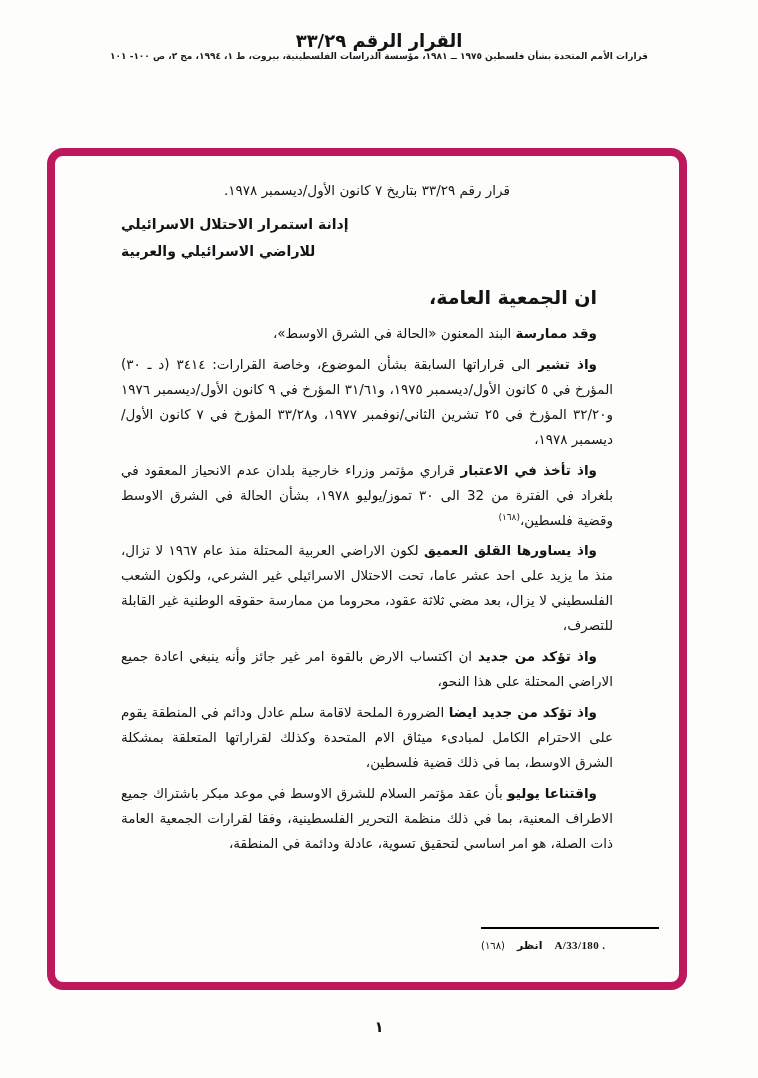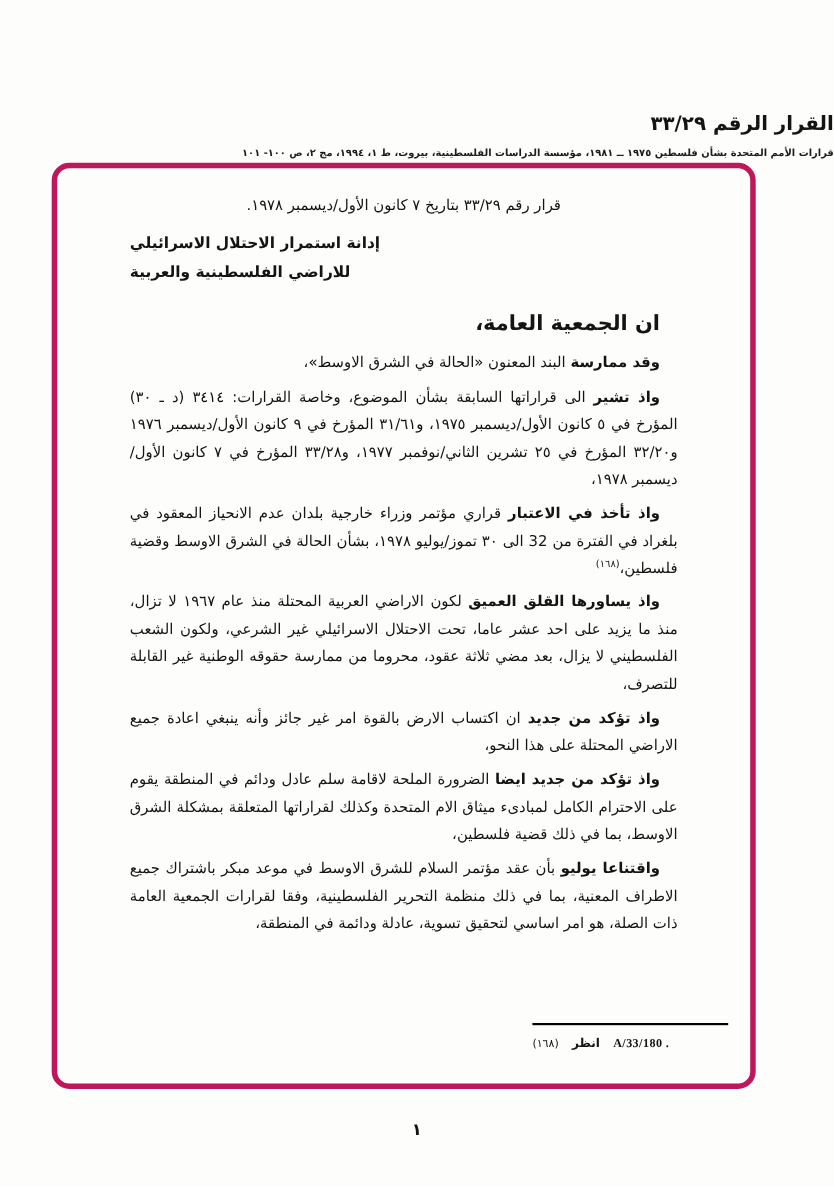--- a/index.html
+++ b/index.html
@@ -9,38 +9,37 @@
     color: #141414;
     font-family: "DejaVu Sans", sans-serif;
   }
   .page {
     position: relative;
     width: 758px;
     height: 1078px;
     direction: rtl;
     background: #fdfdfc;
   }
-  .header { text-align: right; padding-top: 102px; }
+  .header { text-align: center; padding-top: 30px; }
   .header-title {
     font-size: 18px;
     font-weight: bold;
   }
   .header-source {
-    margin-top: 12px;
     font-size: 9px;
     font-weight: bold;
     color: #1c1c1c;
   }
   .doc-box {
     position: absolute;
     top: 148px;
     left: 47px;
     width: 640px;
     height: 842px;
-    border: 5px solid #be185d;
+    border: 8px solid #be185d;
     border-radius: 16px;
     padding: 26px 66px 100px 66px;
     overflow: hidden;
     background: #fdfdfc;
   }
   .intro-line {
     text-align: center;
     font-size: 13.5px;
     margin-bottom: 13px;
     white-space: nowrap;
@@ -116,21 +115,21 @@
     <div class="header-title">القرار الرقم ٣٣/٢٩</div>
     <div class="header-source">قرارات الأمم المتحدة بشأن فلسطين ١٩٧٥ ــ ١٩٨١، مؤسسة الدراسات الفلسطينية، بيروت، ط ١، ١٩٩٤، مج ٢، ص ١٠٠- ١٠١</div>
   </div>
 
   <div class="doc-box">
 
     <div class="intro-line">قرار رقم ٣٣/٢٩ بتاريخ ٧ كانون الأول/ديسمبر ١٩٧٨.</div>
 
     <div class="doc-title">
       <div>إدانة استمرار الاحتلال الاسرائيلي</div>
-      <div>للاراضي الفلسطينية والعربية</div>
+      <div>للاراضي الاسرائيلي والعربية</div>
     </div>
 
     <p class="opening">ان الجمعية العامة،</p>
 
     <p class="para"><span class="lead">وقد ممارسة</span><span> البند المعنون «الحالة في الشرق الاوسط»،</span></p>
 
     <p class="para"><span class="lead">واذ تشير</span><span> الى قراراتها السابقة بشأن الموضوع، وخاصة القرارات: ٣٤١٤ (د ـ ٣٠) المؤرخ في ٥ كانون الأول/ديسمبر ١٩٧٥، و٣١/٦١ المؤرخ في ٩ كانون الأول/ديسمبر ١٩٧٦ و٣٢/٢٠ المؤرخ في ٢٥ تشرين الثاني/نوفمبر ١٩٧٧، و٣٣/٢٨ المؤرخ في ٧ كانون الأول/ديسمبر ١٩٧٨،</span></p>
 
     <p class="para"><span class="lead">واذ تأخذ في الاعتبار</span><span> قراري مؤتمر وزراء خارجية بلدان عدم الانحياز المعقود في بلغراد في الفترة من 32 الى ٣٠ تموز/يوليو ١٩٧٨، بشأن الحالة في الشرق الاوسط وقضية فلسطين،</span><span class="fn-sup">(١٦٨)</span></p>
 

